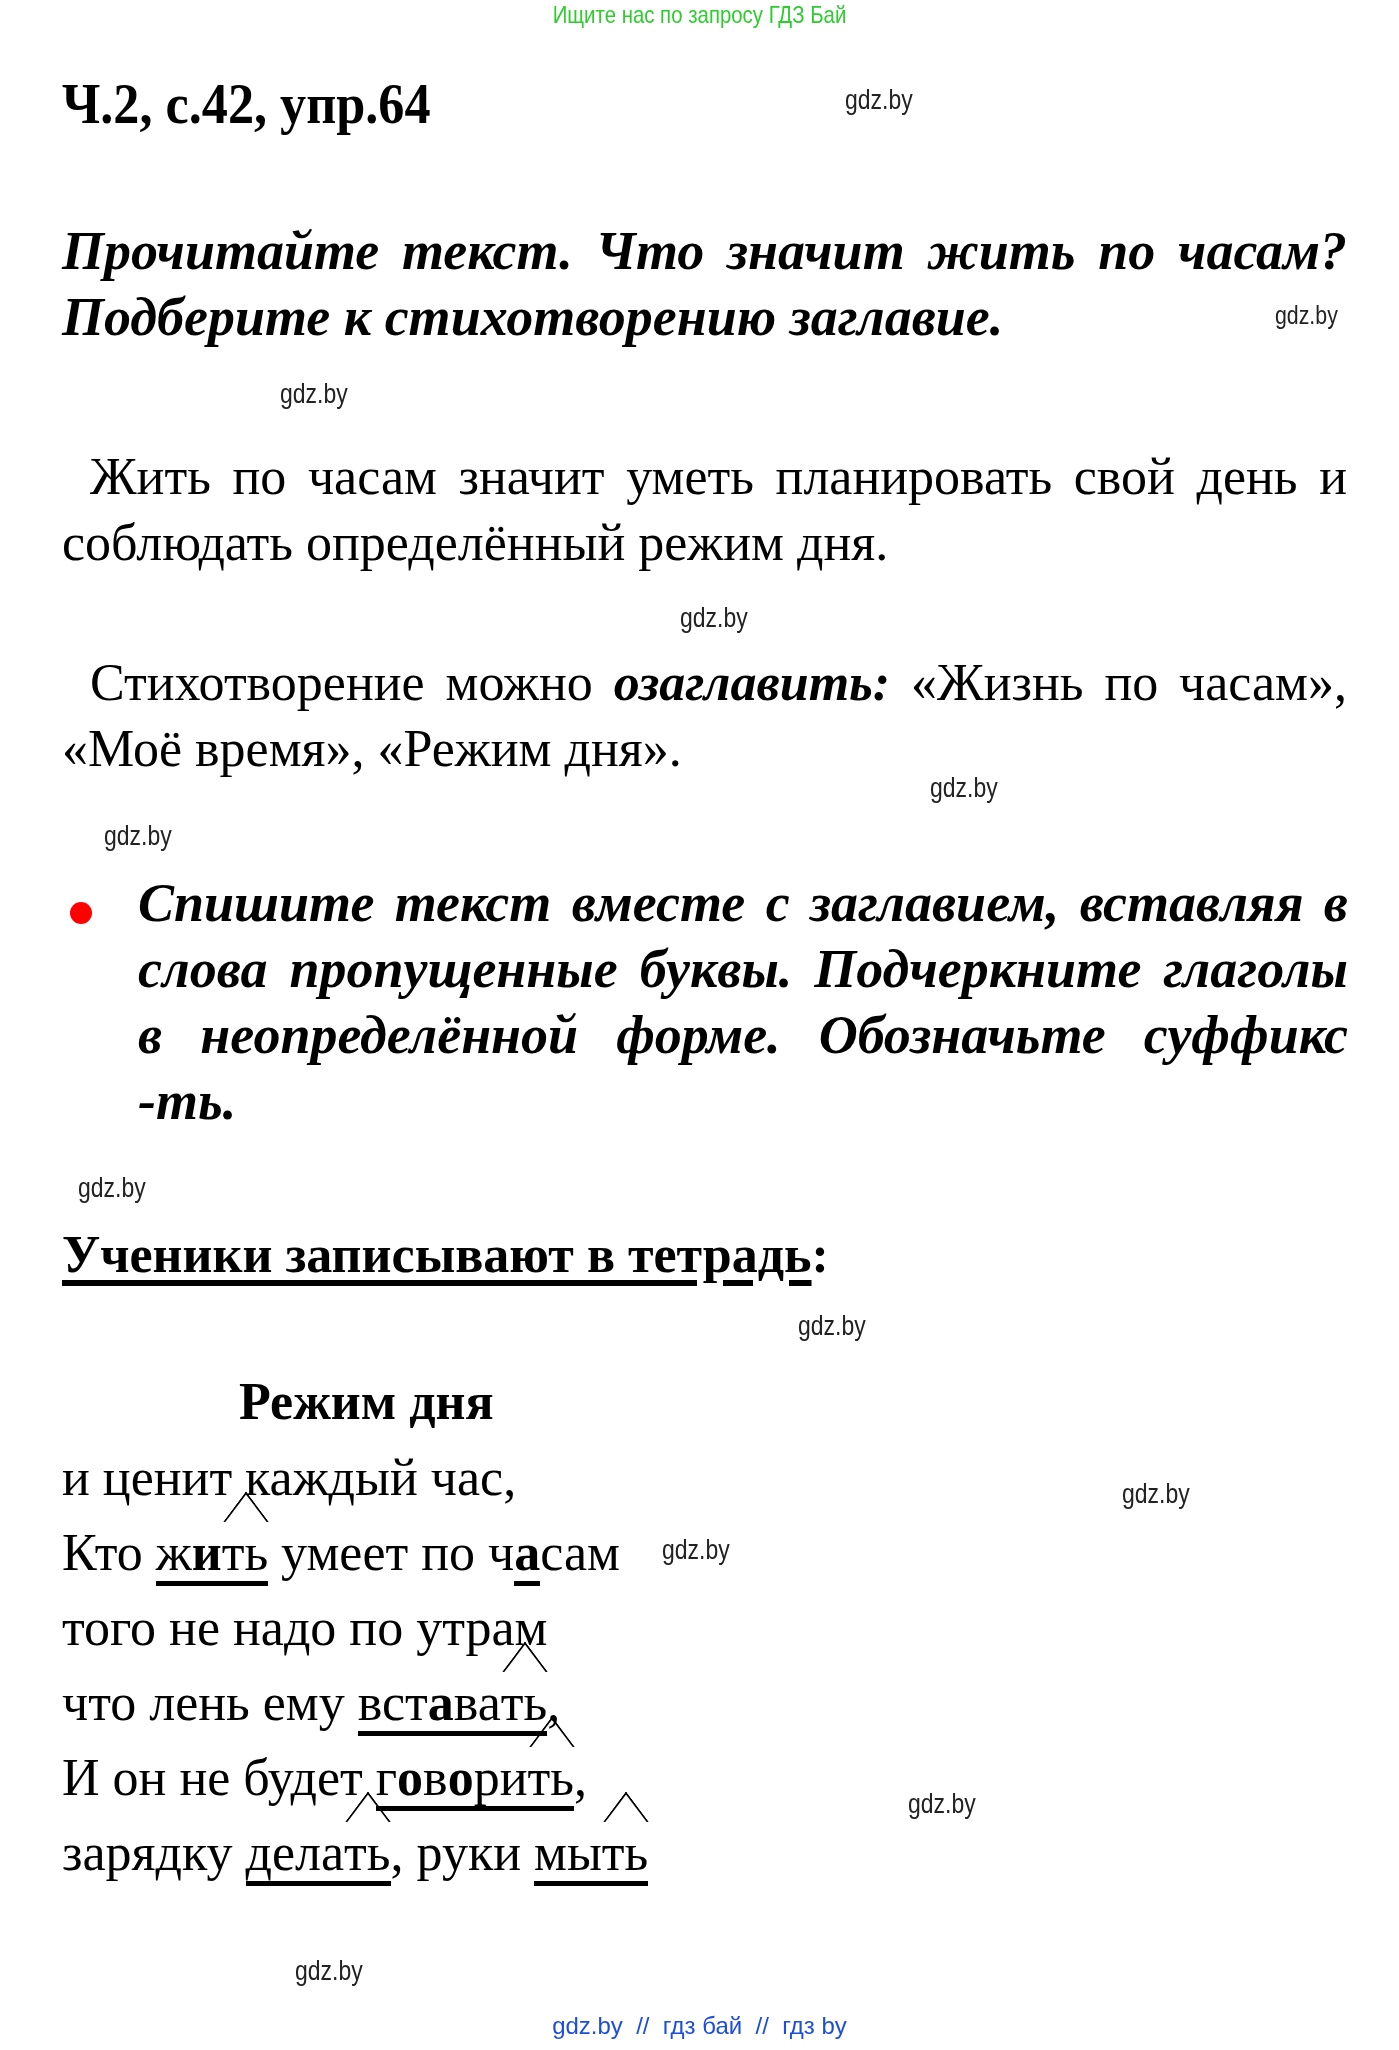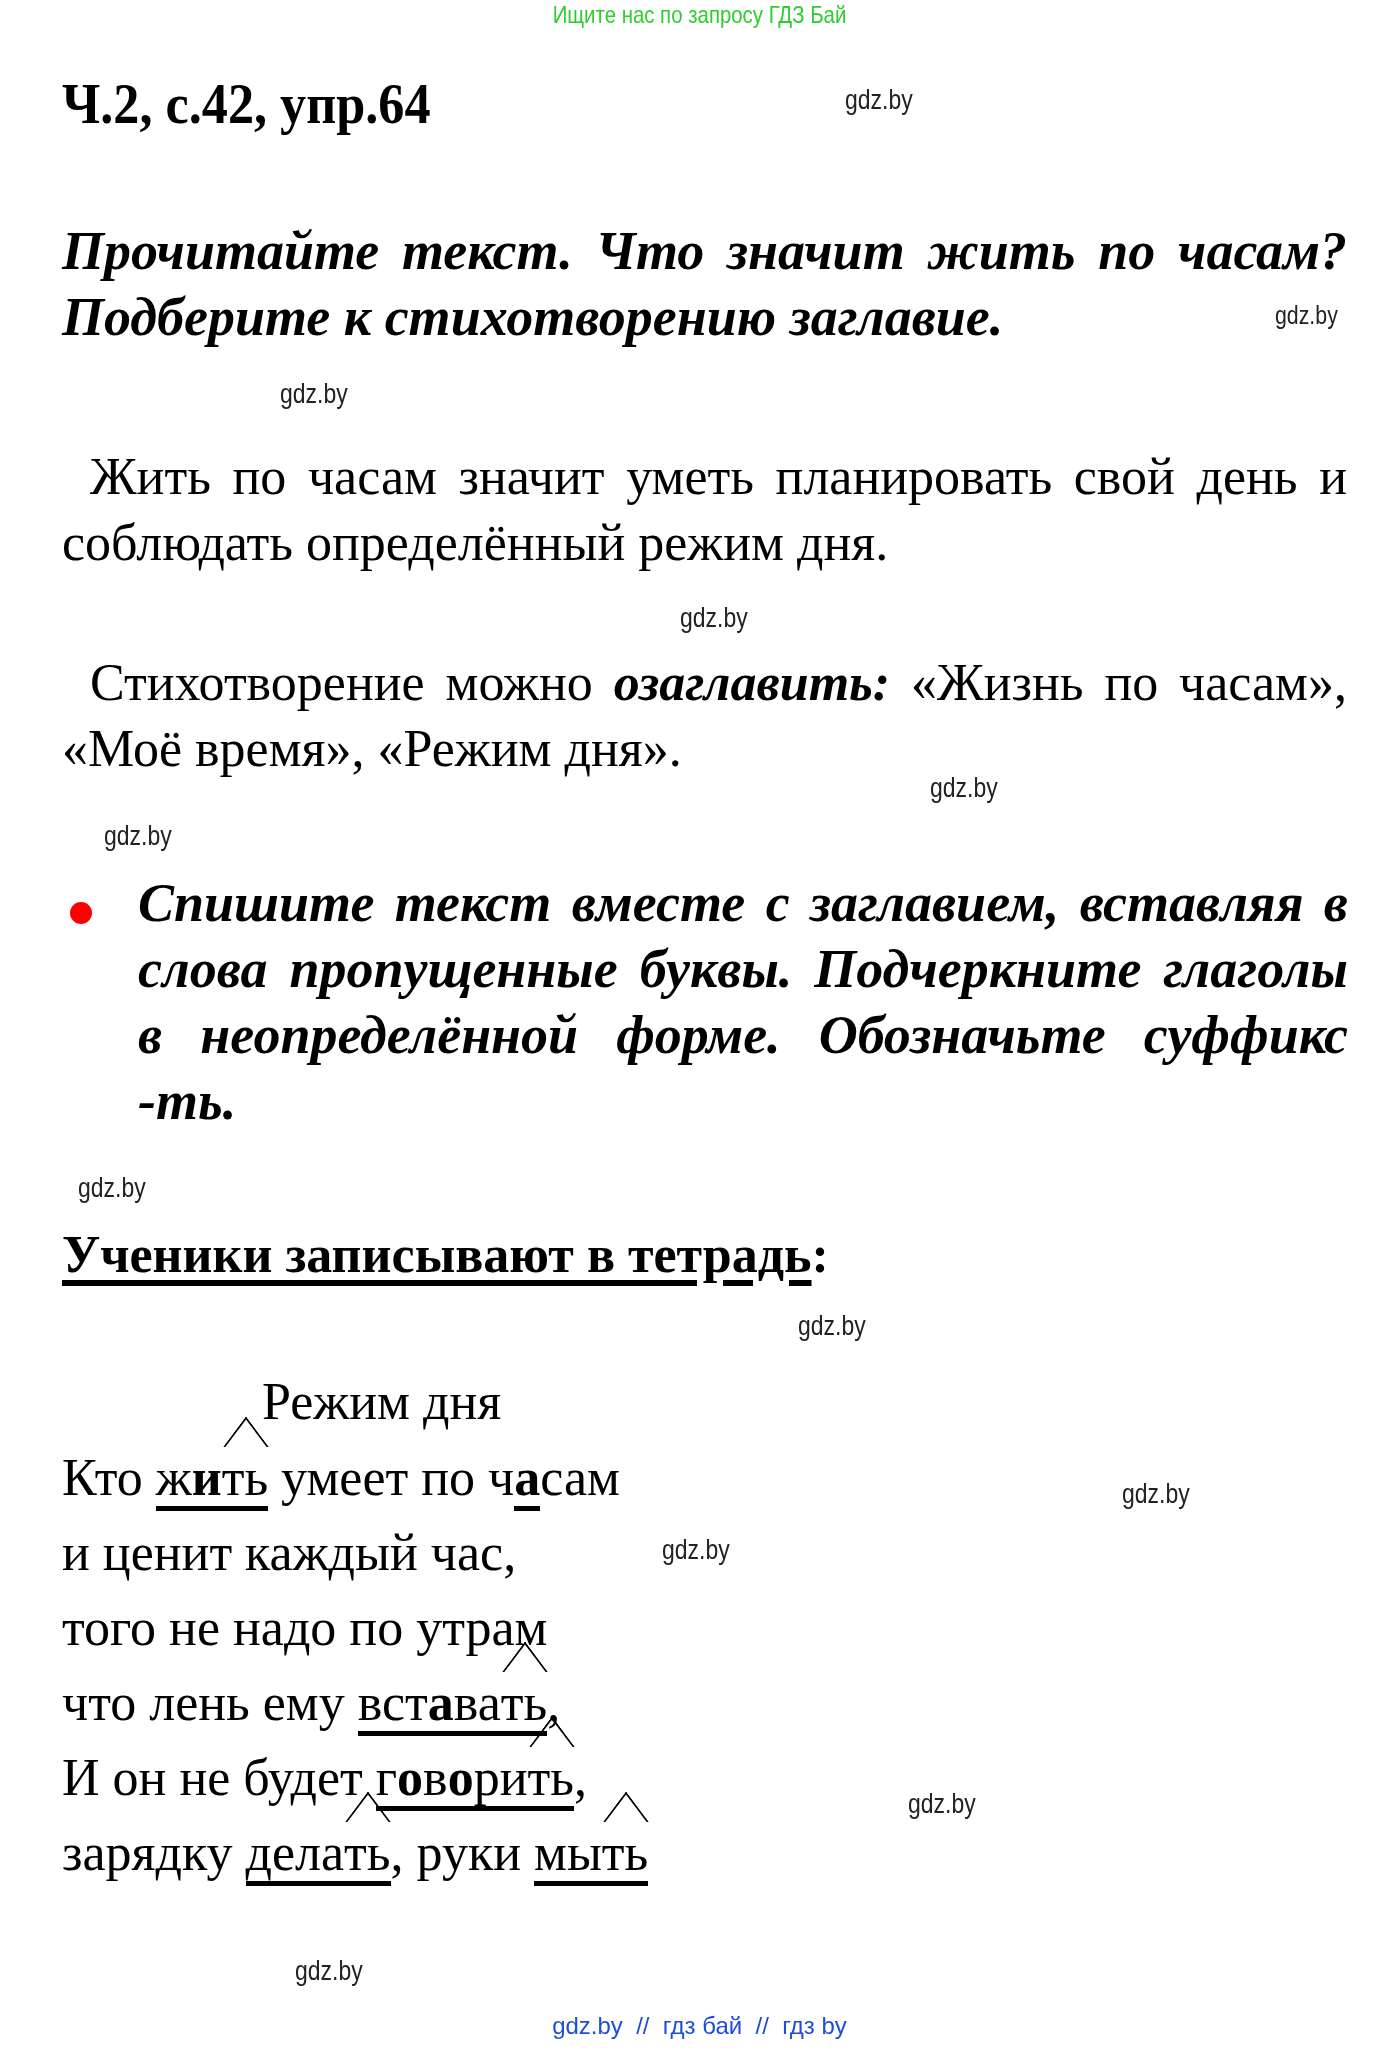--- a/index.html
+++ b/index.html
@@ -8,21 +8,21 @@
   .banner { top: 0; left: 0; width: 1399px; text-align: center; font-family: "Liberation Sans", sans-serif; font-size: 24px; color: #2ecc2e; line-height: 30px; transform: scaleX(0.85); }
   .wm { font-family: "Liberation Sans", sans-serif; font-size: 28px; color: #222; transform: scaleX(0.82); transform-origin: left top; }
   .title { left: 62px; top: 70px; font-size: 58px; font-weight: bold; transform: scaleX(0.9); transform-origin: left top; }
   .task { left: 62px; width: 1285px; font-size: 54px; font-weight: bold; font-style: italic; text-align: justify; line-height: 66px; }
   .answer { left: 62px; width: 1285px; font-size: 52px; line-height: 66px; text-align: justify; }
   .indent { text-indent: 28px; }
   .bullet { left: 70px; top: 902px; width: 22px; height: 22px; border-radius: 50%; background: #ff0000; }
   .task2 { left: 138px; top: 870px; width: 1210px; font-size: 54px; font-weight: bold; font-style: italic; text-align: justify; line-height: 66px; }
   .subhead { left: 62px; top: 1225px; font-size: 52px; font-weight: bold; text-align: center; }
   .subhead .u { text-decoration: underline; text-decoration-thickness: 6px; text-underline-offset: 8px; }
-  .poem-title { left: 262px; top: 1372px; font-size: 52px; font-weight: normal; }
+  .poem-title { left: 239px; top: 1372px; font-size: 52px; font-weight: bold; }
   .poem { left: 62px; top: 1440px; font-size: 52px; line-height: 75px; }
   .line { white-space: nowrap; height: 75px; }
   .vb { position: relative; display: inline-block; border-bottom: 5px solid #000; line-height: 56px; }
   .suf { position: relative; display: inline-block; }
   .suf::before { content: ""; position: absolute; left: 50%; top: -22px; width: 36px; height: 36px; margin-left: -18px; border-left: 2px solid #000; border-top: 2px solid #000; transform: rotate(45deg) skew(8deg,8deg); transform-origin: center; clip-path: polygon(0 0, 100% 0, 0 100%); }
   .b { font-weight: bold; }
   .ub { font-weight: bold; border-bottom: 5px solid #000; display: inline-block; line-height: 56px; }
   .footer { top: 2012px; left: 0; width: 1399px; text-align: center; font-family: "Liberation Sans", sans-serif; font-size: 24px; color: #1d4ed8; }
 </style>
 </head>
@@ -51,24 +51,24 @@
 <div class="abs subhead"><span class="u">Ученики записывают в тетрадь</span><span>:</span></div>
 <div class="abs wm" style="left:798px;top:1310px;">gdz.by</div>
 
 <div class="abs poem-title">Режим дня</div>
 <div class="abs wm" style="left:1122px;top:1478px;">gdz.by</div>
 <div class="abs wm" style="left:662px;top:1534px;">gdz.by</div>
 <div class="abs wm" style="left:908px;top:1788px;">gdz.by</div>
 <div class="abs wm" style="left:295px;top:1955px;">gdz.by</div>
 
 <div class="abs poem">
+  <div class="line"><span>и ценит каждый час,</span></div>
   <div class="line">
     <span>Кто </span><span class="vb"><span>ж</span><span class="b">и</span><span class="suf">ть</span></span><span> умеет по ч</span><span class="ub">а</span><span>сам</span>
   </div>
-  <div class="line"><span>и ценит каждый час,</span></div>
   <div class="line"><span>того не надо по утрам</span></div>
   <div class="line">
     <span>что лень ему </span><span class="vb"><span>вст</span><span class="b">а</span><span>ва</span><span class="suf">ть</span></span><span>,</span>
   </div>
   <div class="line">
     <span>И он не будет </span><span class="vb"><span>г</span><span class="b">о</span><span>в</span><span class="b">о</span><span>ри</span><span class="suf">ть</span></span><span>,</span>
   </div>
   <div class="line">
     <span>зарядку </span><span class="vb"><span>дела</span><span class="suf">ть</span></span><span>, руки </span><span class="vb"><span>мы</span><span class="suf">ть</span></span>
   </div>

